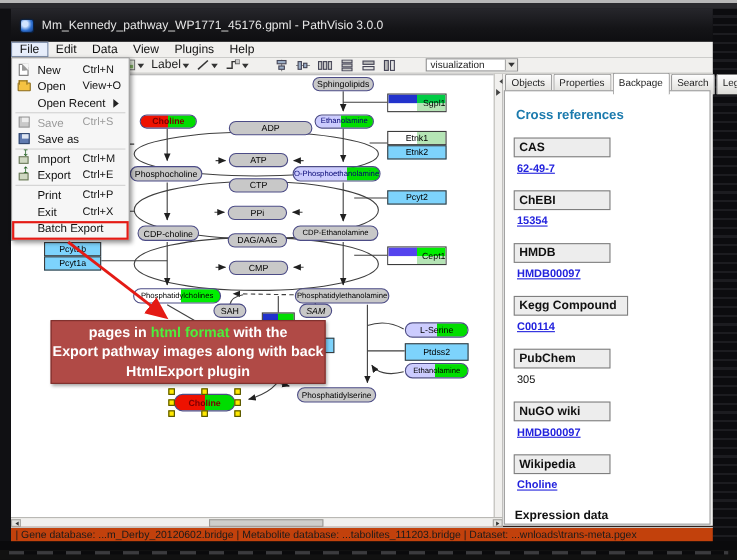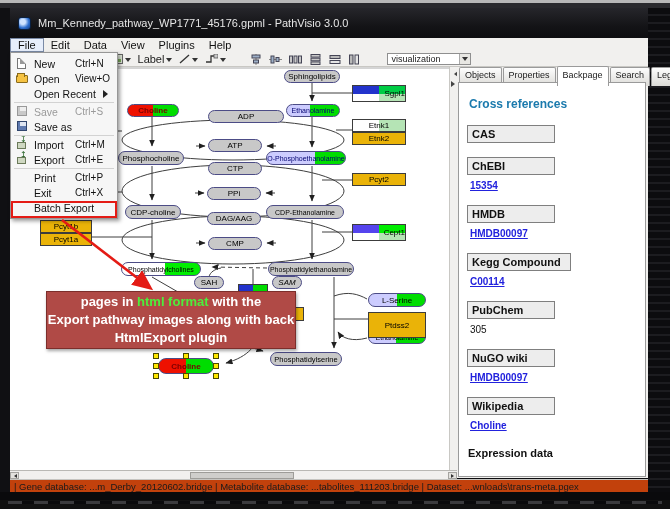--- a/index.html
+++ b/index.html
@@ -42,21 +42,21 @@
   .drop-caret { width:0; height:0; border:3px solid transparent; border-top:4px solid #333; margin:4px 0 0 2px; }
   .tb-sep { width:1px; height:11px; background:#c3c2be; margin:0 4px; }
 
   #canvas { position:absolute; left:10px; top:67px; width:439px; height:403px; background:#fff; overflow:hidden; }
   #edges { position:absolute; left:0; top:0; }
 
   .pill { position:absolute; border:1px solid #4c4c86; border-radius:8px; background:#c8c8c8;
     font-size:8px; color:#000; display:flex; align-items:center; justify-content:center;
     white-space:nowrap; overflow:hidden; z-index:2; }
   .pill.small-font { font-size:7px; }
-  .generect { position:absolute; border:1px solid #3c3c3c; background:#eab308; font-size:8px;
+  .generect { position:absolute; border:1px solid #3c3c3c; background:#7dd3fc; font-size:8px;
     color:#000; display:flex; align-items:center; justify-content:center; white-space:nowrap;
     overflow:hidden; z-index:2; }
   .generect .lbl { position:absolute; left:0; right:0; text-align:right; }
   .quad { position:absolute; left:0; right:0; }
 
   .handle { position:absolute; width:6px; height:6px; background:#ffe800; border:1px solid #4a4a00; z-index:4; }
 
   #callout { position:absolute; left:36px; top:224px; width:250px; height:58px;
     background:#b04a46; border:1px solid #7c2e2b; box-shadow:1px 2px 3px rgba(0,0,0,.35);
     color:#fff; font-weight:bold; font-size:13px; text-align:center;
@@ -358,21 +358,21 @@
       <div class="quad" style="top:0;height:50%;background:linear-gradient(90deg,#5544ee 0 50%,#00ee00 50% 100%);"></div>
       <div class="quad" style="bottom:0;height:50%;background:linear-gradient(90deg,#ffffff 0 50%,#b5e4b5 50% 100%);"></div>
       <span class="lbl">Cept1</span>
     </div>
     <div class="generect" style="left:30px;top:153px;width:52px;height:13px;">
         <span>Pcyt1b</span>
       </div>
     <div class="generect" style="left:30px;top:166px;width:52px;height:13px;">
         <span>Pcyt1a</span>
       </div>
-    <div class="generect" style="left:358px;top:245px;width:58px;height:26px;">
+    <div class="generect" style="left:358px;top:245px;width:58px;height:16px;">
         <span>Ptdss2</span>
       </div>
     <div class="generect" style="left:228px;top:217px;width:30px;height:13px;background:linear-gradient(90deg,#2233cc 0 50%,#00dd00 50% 100%);"></div>
     <div class="generect" style="left:274px;top:240px;width:20px;height:14px;"></div>
 
     <div class="pill" style="left:148px;top:291px;width:56px;height:16px;background:linear-gradient(90deg,#ee1100 0 50%,#00dd00 50% 100%);color:#7a0000;font-weight:bold;z-index:3;">
         <span>Choline</span>
       </div>
     <div class="handle" style="left:143px;top:286px;"></div>
     <div class="handle" style="left:173px;top:286px;"></div>
@@ -401,20 +401,21 @@
       <span class="tab">Properties</span>
       <span class="tab active">Backpage</span>
       <span class="tab">Search</span>
       <span class="tab">Legend</span>
     </div>
     <div id="panel-body">
       <div id="bp-heading">Cross references</div>
 
       <div class="bp-section">
         <div class="bp-header">CAS</div>
+        <div class="bp-value link">62-49-7</div>
       </div>
       <div class="bp-section">
         <div class="bp-header">ChEBI</div>
         <div class="bp-value link">15354</div>
       </div>
       <div class="bp-section">
         <div class="bp-header">HMDB</div>
         <div class="bp-value link">HMDB00097</div>
       </div>
       <div class="bp-section">

